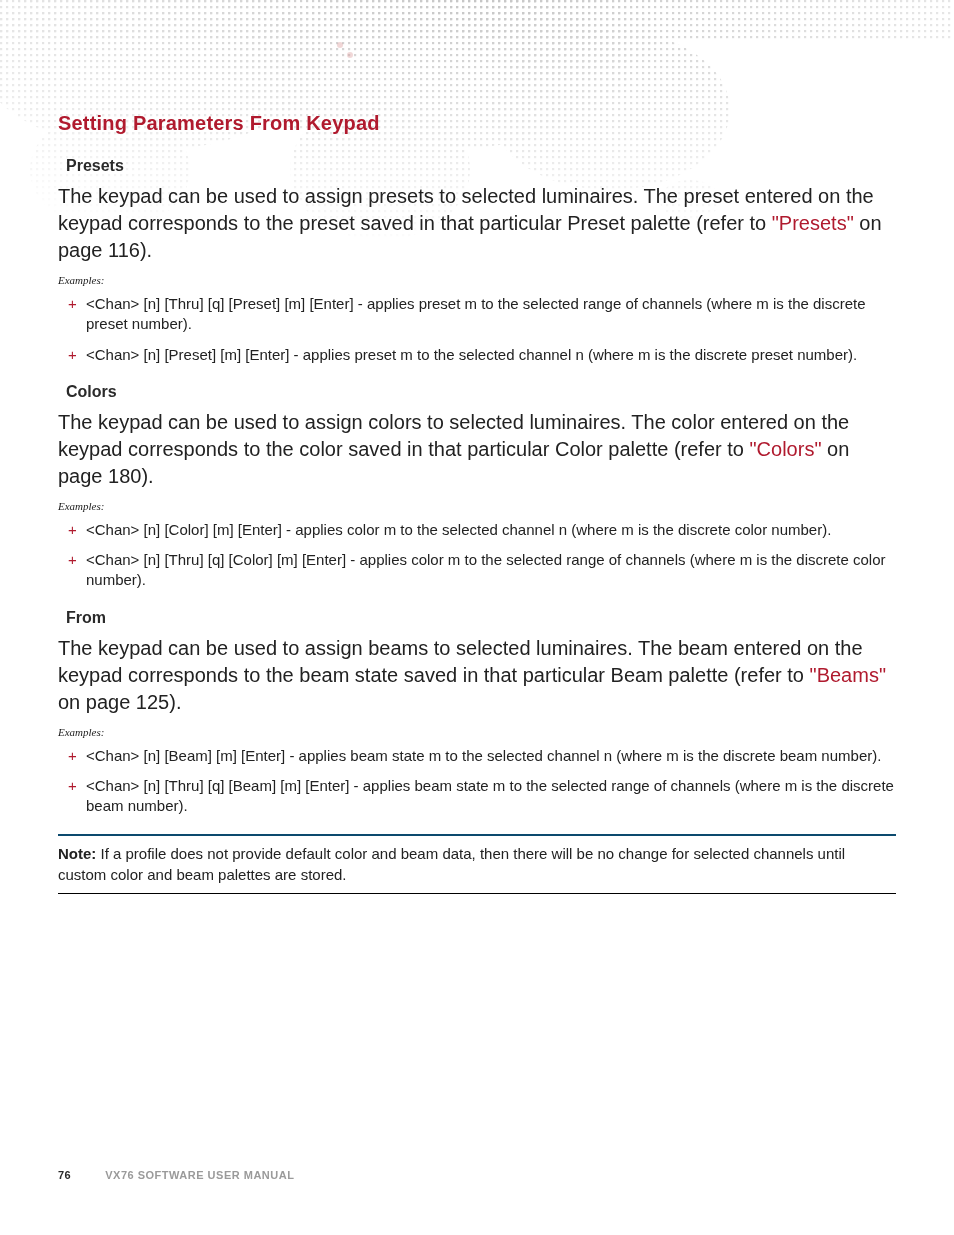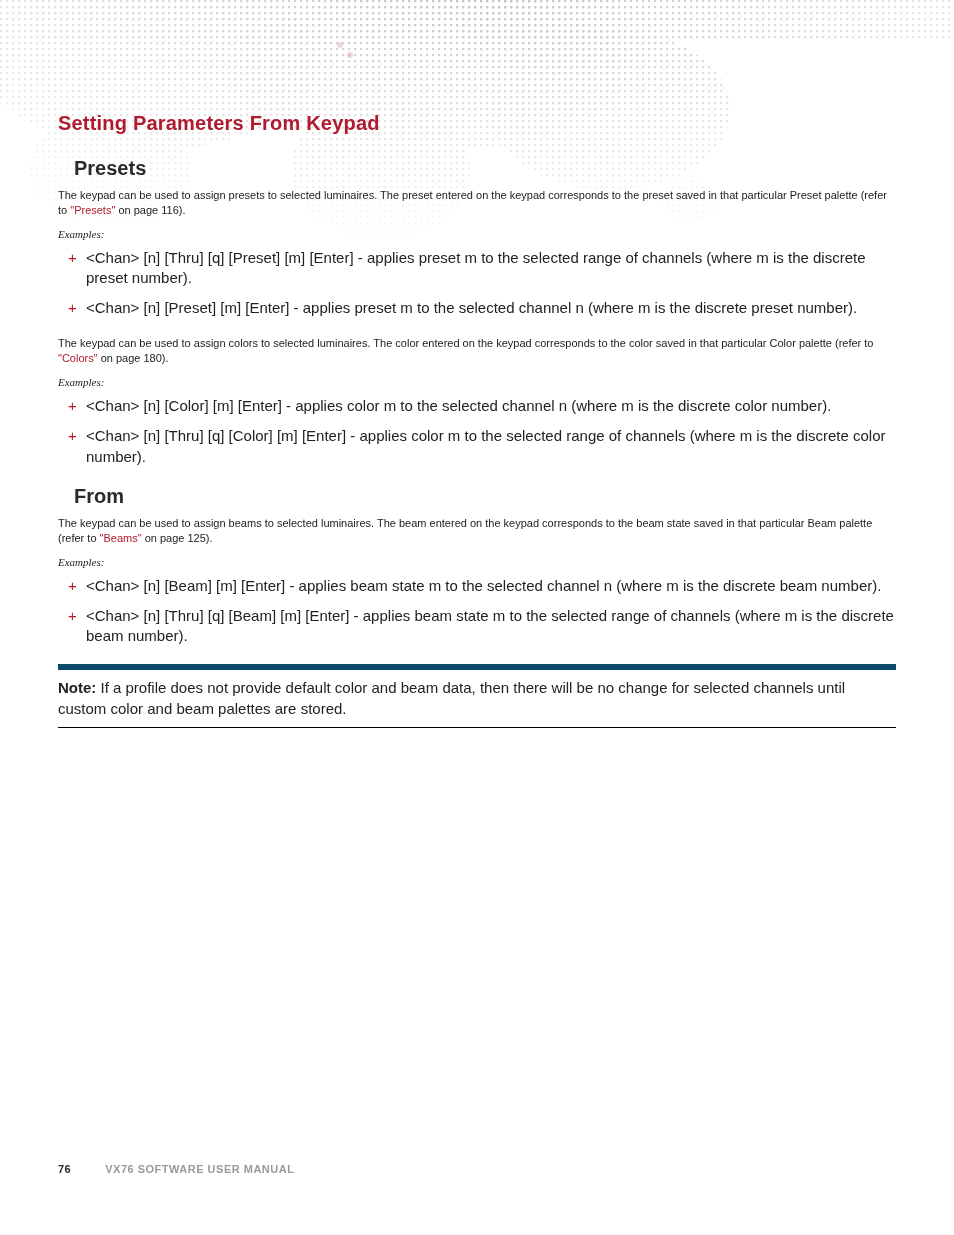--- a/index.html
+++ b/index.html
@@ -32,27 +32,27 @@
     padding-top: 112px;
   }
   h1.section-title {
     font-size: 20px;
     font-weight: bold;
     color: #b01a2e;
     margin: 0 0 22px 0;
     letter-spacing: 0.2px;
   }
   h2.sub-title {
-    font-size: 20px;
+    font-size: 16px;
     font-weight: bold;
     color: #2a2a2a;
-    margin: 0 0 8px 16px;
+    margin: 0 0 8px 8px;
   }
   p.body {
-    font-size: 11px;
+    font-size: 20px;
     line-height: 1.35;
     margin: 0 0 10px 0;
     color: #222;
   }
   .link {
     color: #b01a2e;
   }
   .examples {
     font-style: italic;
     font-family: "Times New Roman", Times, serif;
@@ -74,33 +74,33 @@
   ul.plus-list > li::before {
     content: "+";
     position: absolute;
     left: -18px;
     top: 0;
     color: #b01a2e;
     font-weight: normal;
     font-size: 15px;
   }
   .note-box {
-    border-top: 6px solid #0c4a6e;
+    border-top: 2px solid #0c4a6e;
     border-bottom: 1px solid #000;
     padding: 8px 0;
     margin-top: 16px;
     font-size: 15px;
     line-height: 1.35;
   }
   .note-box .note-label {
     font-weight: bold;
   }
   .footer {
     position: absolute;
-    bottom: 60px;
+    bottom: 54px;
     left: 58px;
     font-size: 11px;
     letter-spacing: 0.5px;
     color: #9a9a9a;
     font-weight: bold;
   }
   .footer .pageno {
     color: #2a2a2a;
     margin-right: 34px;
   }
@@ -151,20 +151,21 @@
         <span>The keypad can be used to assign presets to selected luminaires. The preset entered on the keypad corresponds to the preset saved in that particular Preset palette (refer to </span><span class="link">"Presets"</span><span> on page 116).</span>
       </p>
       <p class="examples">Examples:</p>
       <ul class="plus-list">
         <li>&lt;Chan&gt; [n] [Thru] [q] [Preset] [m] [Enter] - applies preset m to the selected range of channels (where m is the discrete preset number).</li>
         <li>&lt;Chan&gt; [n] [Preset] [m] [Enter] - applies preset m to the selected channel n (where m is the discrete preset number).</li>
       </ul>
     </div>
 
     <div class="section-block">
+      <h2 class="sub-title">Colors</h2>
       <p class="body">
         <span>The keypad can be used to assign colors to selected luminaires. The color entered on the keypad corresponds to the color saved in that particular Color palette (refer to </span><span class="link">"Colors"</span><span> on page 180).</span>
       </p>
       <p class="examples">Examples:</p>
       <ul class="plus-list">
         <li>&lt;Chan&gt; [n] [Color] [m] [Enter] - applies color m to the selected channel n (where m is the discrete color number).</li>
         <li>&lt;Chan&gt; [n] [Thru] [q] [Color] [m] [Enter] - applies color m to the selected range of channels (where m is the discrete color number).</li>
       </ul>
     </div>
 

